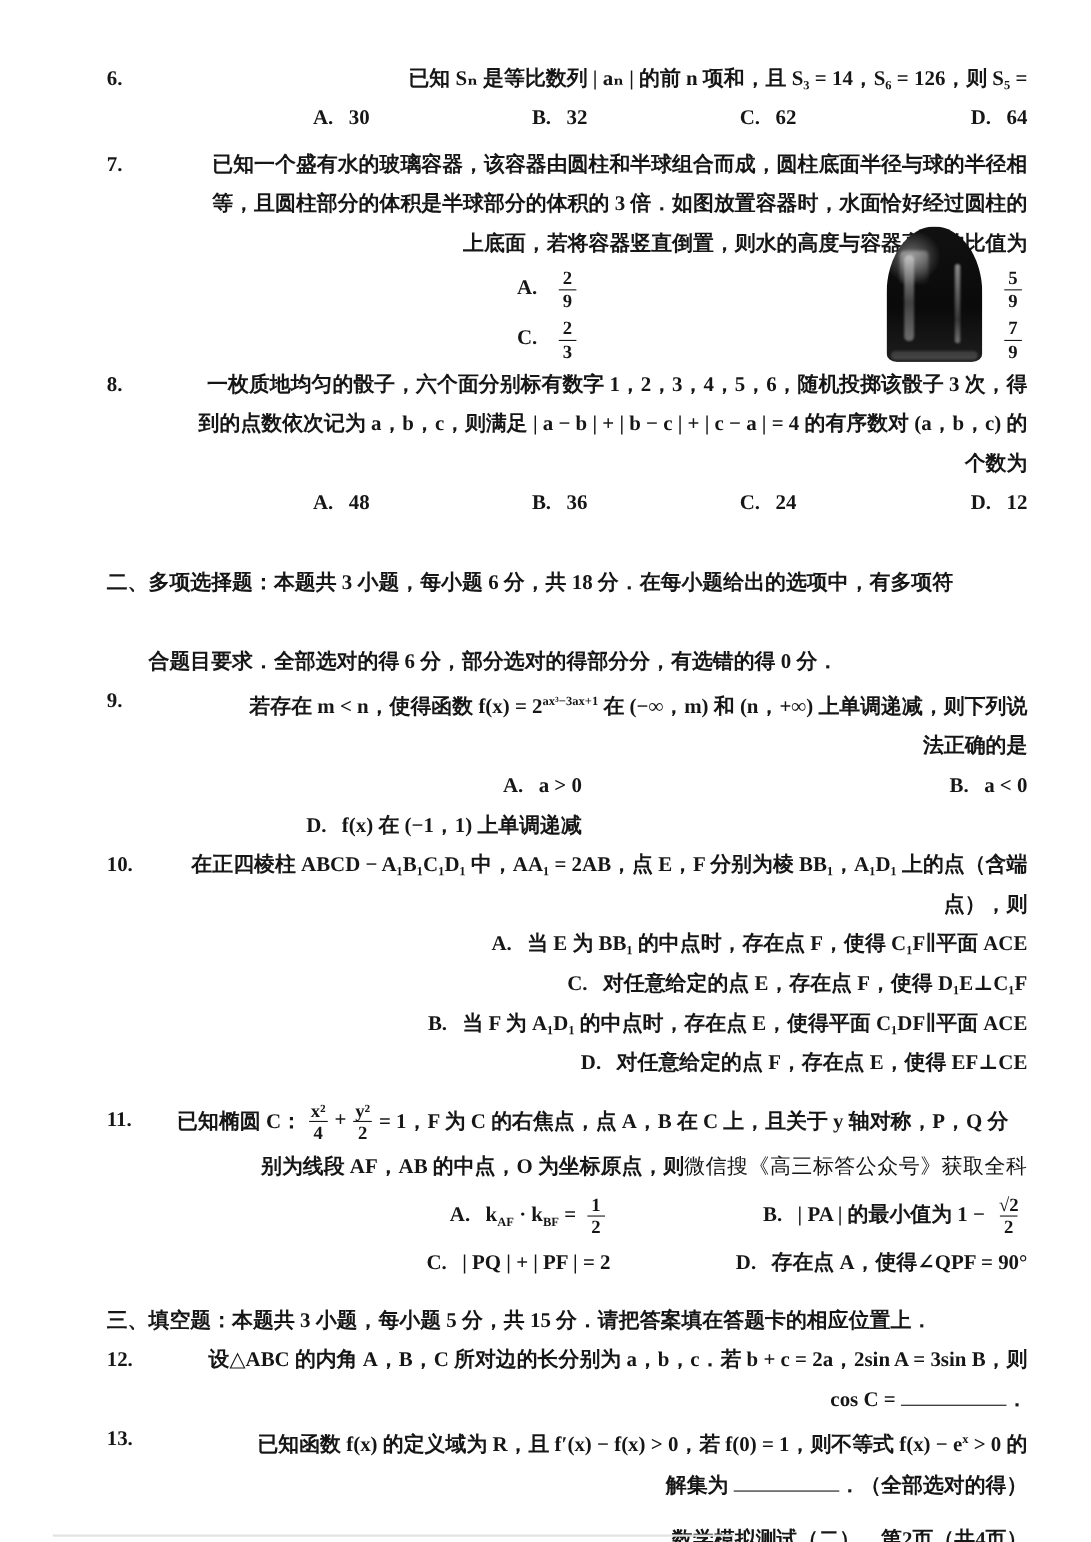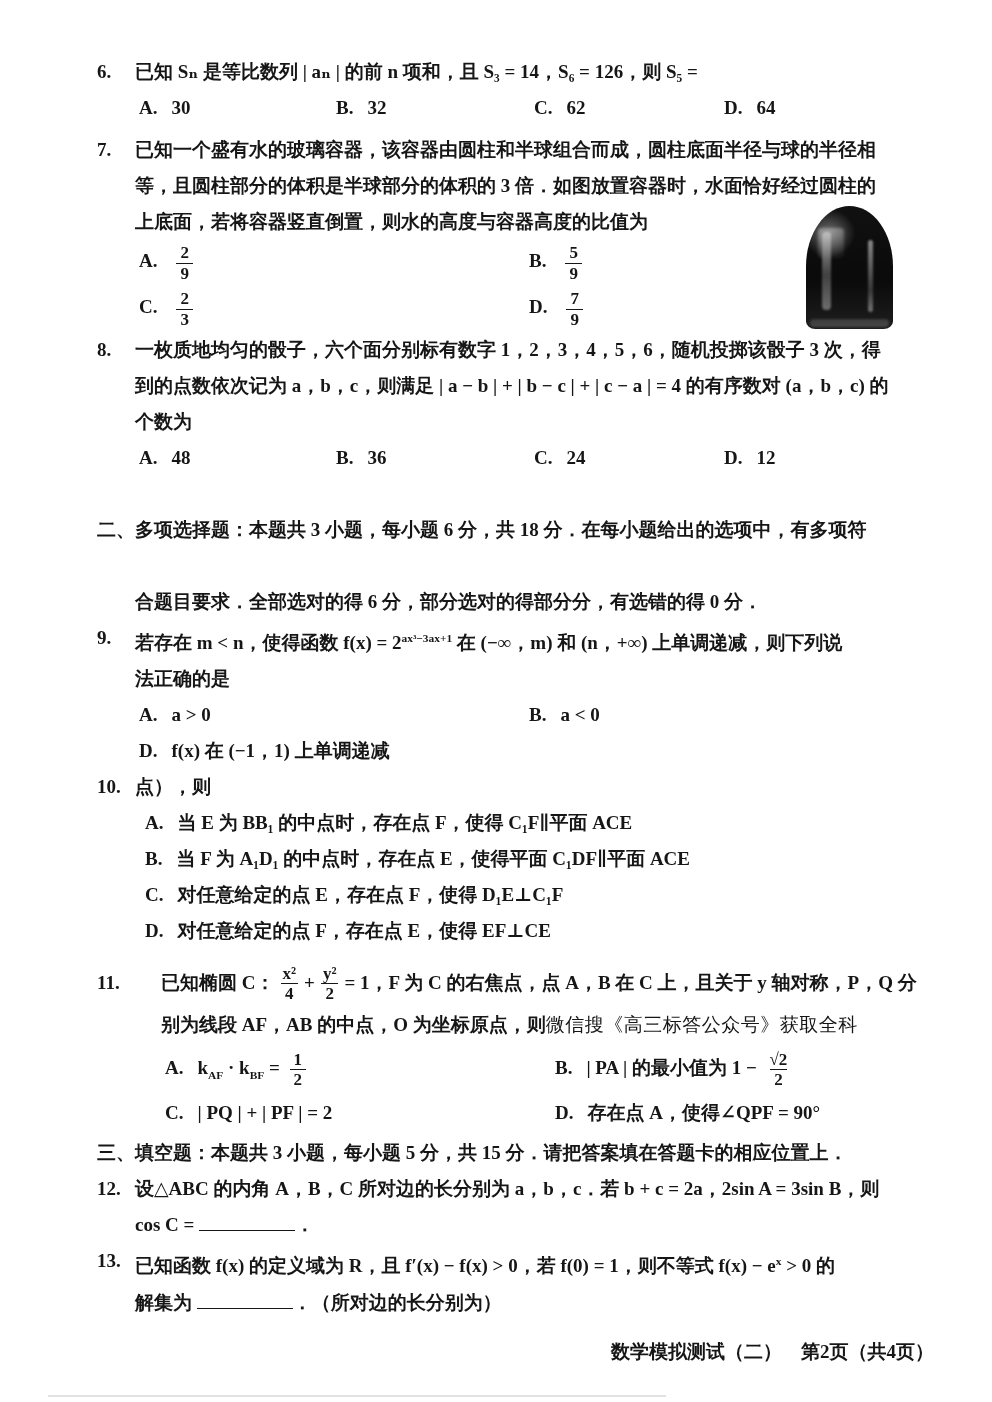--- a/index.html
+++ b/index.html
@@ -5,36 +5,36 @@
   html,body { margin:0; padding:0; background:#f5f5f5; }
   .page {
     position:relative; width:992px; height:1402px; margin:0 auto;
     background:#ffffff; box-sizing:border-box;
     padding:54px 58px 0 97px;
     font-family:"Liberation Serif","DejaVu Serif","DejaVu Sans",serif;
     color:#161616; font-size:19px; font-weight:600; overflow:hidden;
   }
   .q { display:flex; }
   .qnum { flex:none; width:38px; }
-  .qbody { flex:1; min-width:0; }
+  .qbody { flex:1; min-width:0;text-align:right; }
   .row { line-height:36px; min-height:36px; white-space:nowrap; }
   .frow { display:flex; align-items:center; height:46px; white-space:nowrap; }
   .opt4 { display:grid; grid-template-columns:197px 198px 190px 1fr; padding-left:4px; }
   .opt2 { display:grid; grid-template-columns:390px 1fr; padding-left:4px; }
   .optline { padding-left:10px; }
   .lab { display:inline-block; margin-right:14px; }
   .frac { display:inline-flex; flex-direction:column; align-items:center; line-height:1.12; font-size:17px; margin:0 5px; vertical-align:middle; }
   .frac .fnum { padding:0 3px; }
   .frac .fden { border-top:1.7px solid #161616; padding:0 4px; }
   sub { font-size:0.60em; } sup { font-size:0.60em; }
   .blank { display:inline-block; width:96px; height:1em; border-bottom:1.9px solid #161616; }
   .watermark { font-weight:400; letter-spacing:0.5px; }
   .sect { font-weight:700;margin-top:36px; }
   .footer { text-align:right; margin-top:16px; line-height:30px; }
-  .mt6 { margin-top:6px; } .mt10 { margin-top:10px;gap:26px; } .mt4 { margin-top:4px; }
+  .mt6 { margin-top:6px; } .mt10 { margin-top:10px;gap:26px; } .mt4 { margin-top:16px; }
   
   .bottle {
     position:absolute; left:806px; top:206px; width:87px; height:123px;
     background:
       radial-gradient(38px 34px at 26% 22%, rgba(190,190,190,0.55), rgba(60,60,60,0.0) 70%),
       linear-gradient(180deg, #111 0%, #0a0a0a 60%, #1c1c1c 96%);
     border-radius:46px 46px 10px 10px / 64px 64px 8px 8px;
     overflow:hidden;
   }
   .bottle .streak-left {
@@ -137,24 +137,25 @@
       </div>
       <div class="row opt2">
         <div><span class="lab">D.</span><span>f(x) 在 (−1，1) 上单调递减</span></div>
       </div>
     </div>
   </div>
 
   <div class="q">
     <div class="qnum row">10.</div>
     <div class="qbody">
+      <div class="row">在正四棱柱 ABCD − A₁B₁C₁D₁ 中，AA₁ = 2AB，点 E，F 分别为棱 BB₁，A₁D₁ 上的点（含端</div>
       <div class="row">点），则</div>
       <div class="row optline"><span class="lab">A.</span><span>当 E 为 BB₁ 的中点时，存在点 F，使得 C₁F∥平面 ACE</span></div>
+      <div class="row optline"><span class="lab">C.</span><span>对任意给定的点 E，存在点 F，使得 D₁E⊥C₁F</span></div>
       <div class="row optline"><span class="lab">B.</span><span>当 F 为 A₁D₁ 的中点时，存在点 E，使得平面 C₁DF∥平面 ACE</span></div>
-      <div class="row optline"><span class="lab">C.</span><span>对任意给定的点 E，存在点 F，使得 D₁E⊥C₁F</span></div>
       <div class="row optline"><span class="lab">D.</span><span>对任意给定的点 F，存在点 E，使得 EF⊥CE</span></div>
     </div>
   </div>
 
   <div class="q mt10">
     <div class="qnum" style="line-height:48px;">11.</div>
     <div class="qbody">
       <div class="frow" style="height:48px;">
         <span>已知椭圆 C：</span>
         <span class="frac">
@@ -197,21 +198,21 @@
     <div class="qbody">
       <div class="row">设△ABC 的内角 A，B，C 所对边的长分别为 a，b，c．若 b + c = 2a，2sin A = 3sin B，则</div>
       <div class="row"><span>cos C = </span><span class="blank"></span><span>．</span></div>
     </div>
   </div>
 
   <div class="q">
     <div class="qnum row">13.</div>
     <div class="qbody">
       <div class="row"><span>已知函数 f(x) 的定义域为 R，且 f′(x) − f(x) &gt; 0，若 f(0) = 1，则不等式 f(x) − e</span><sup>x</sup><span> &gt; 0 的</span></div>
-      <div class="row"><span>解集为 </span><span class="blank"></span><span>．（所对边的长分别为）</span></div>
+      <div class="row"><span>解集为 </span><span class="blank"></span><span>．（全部选对的得）</span></div>
     </div>
   </div>
 
   <div class="footer">数学模拟测试（二）　第2页（共4页）</div>
 
   <div class="bottle">
     <div class="pane"></div>
     <div class="streak-left"></div>
     <div class="streak-right"></div>
     <div class="base"></div>

